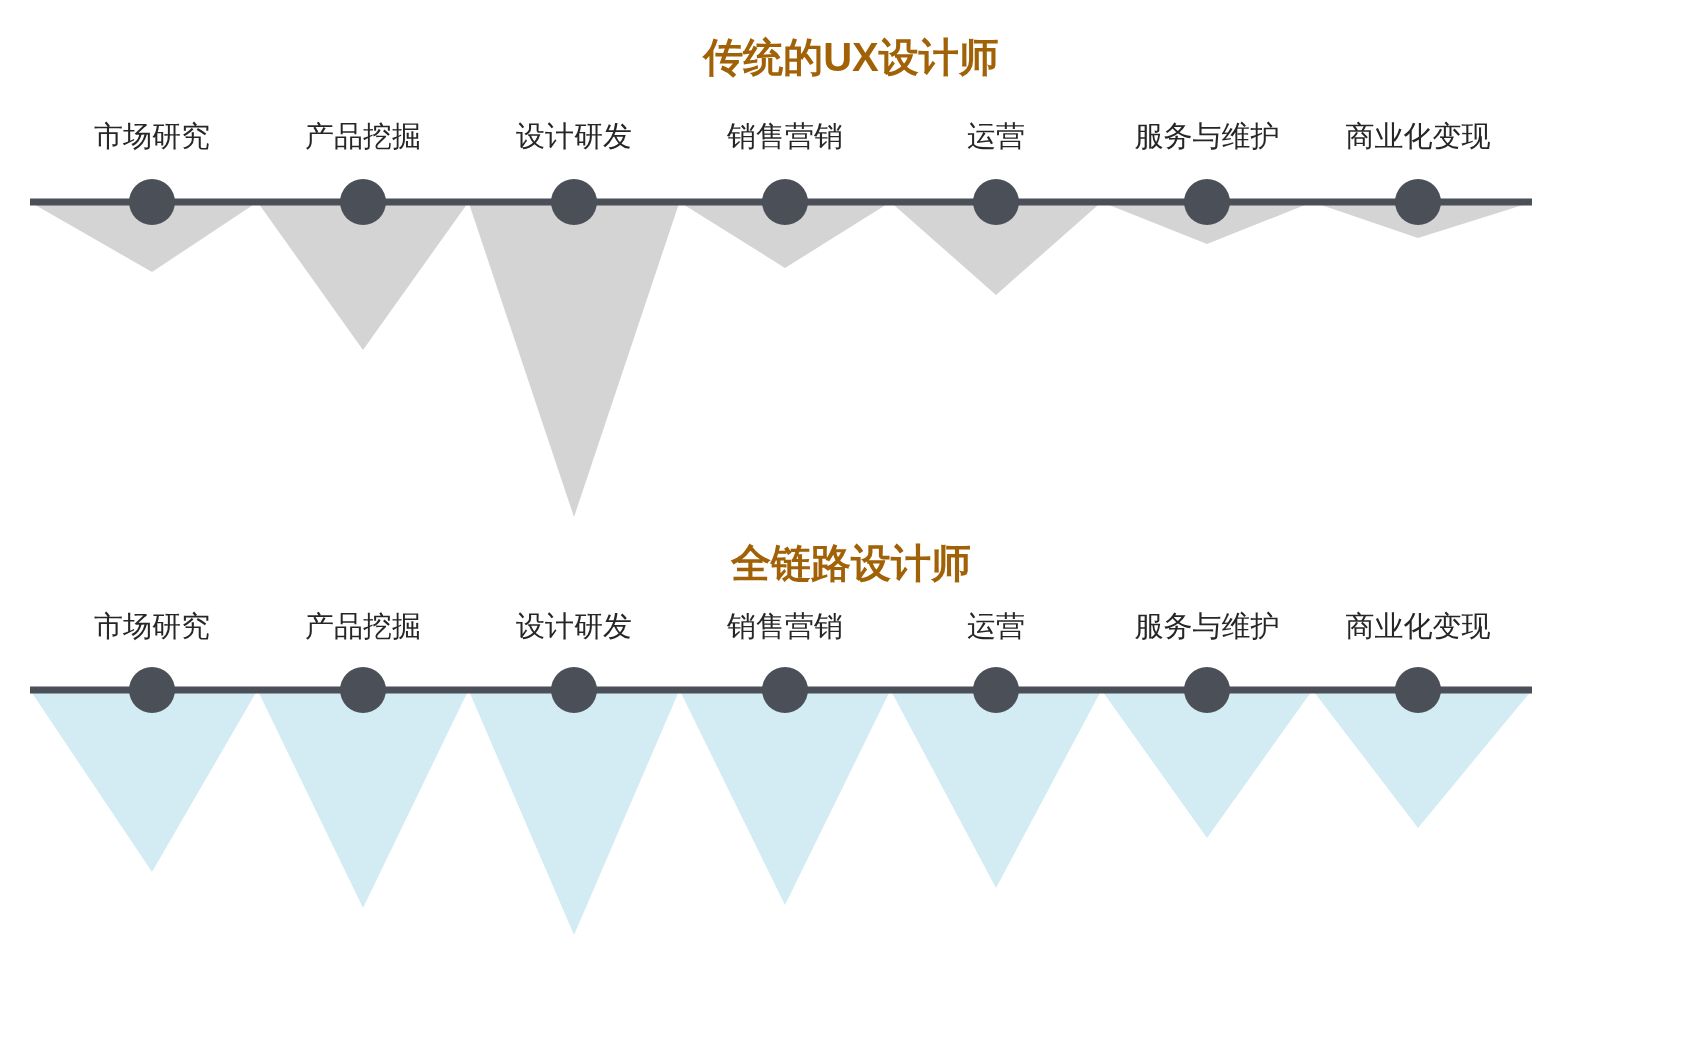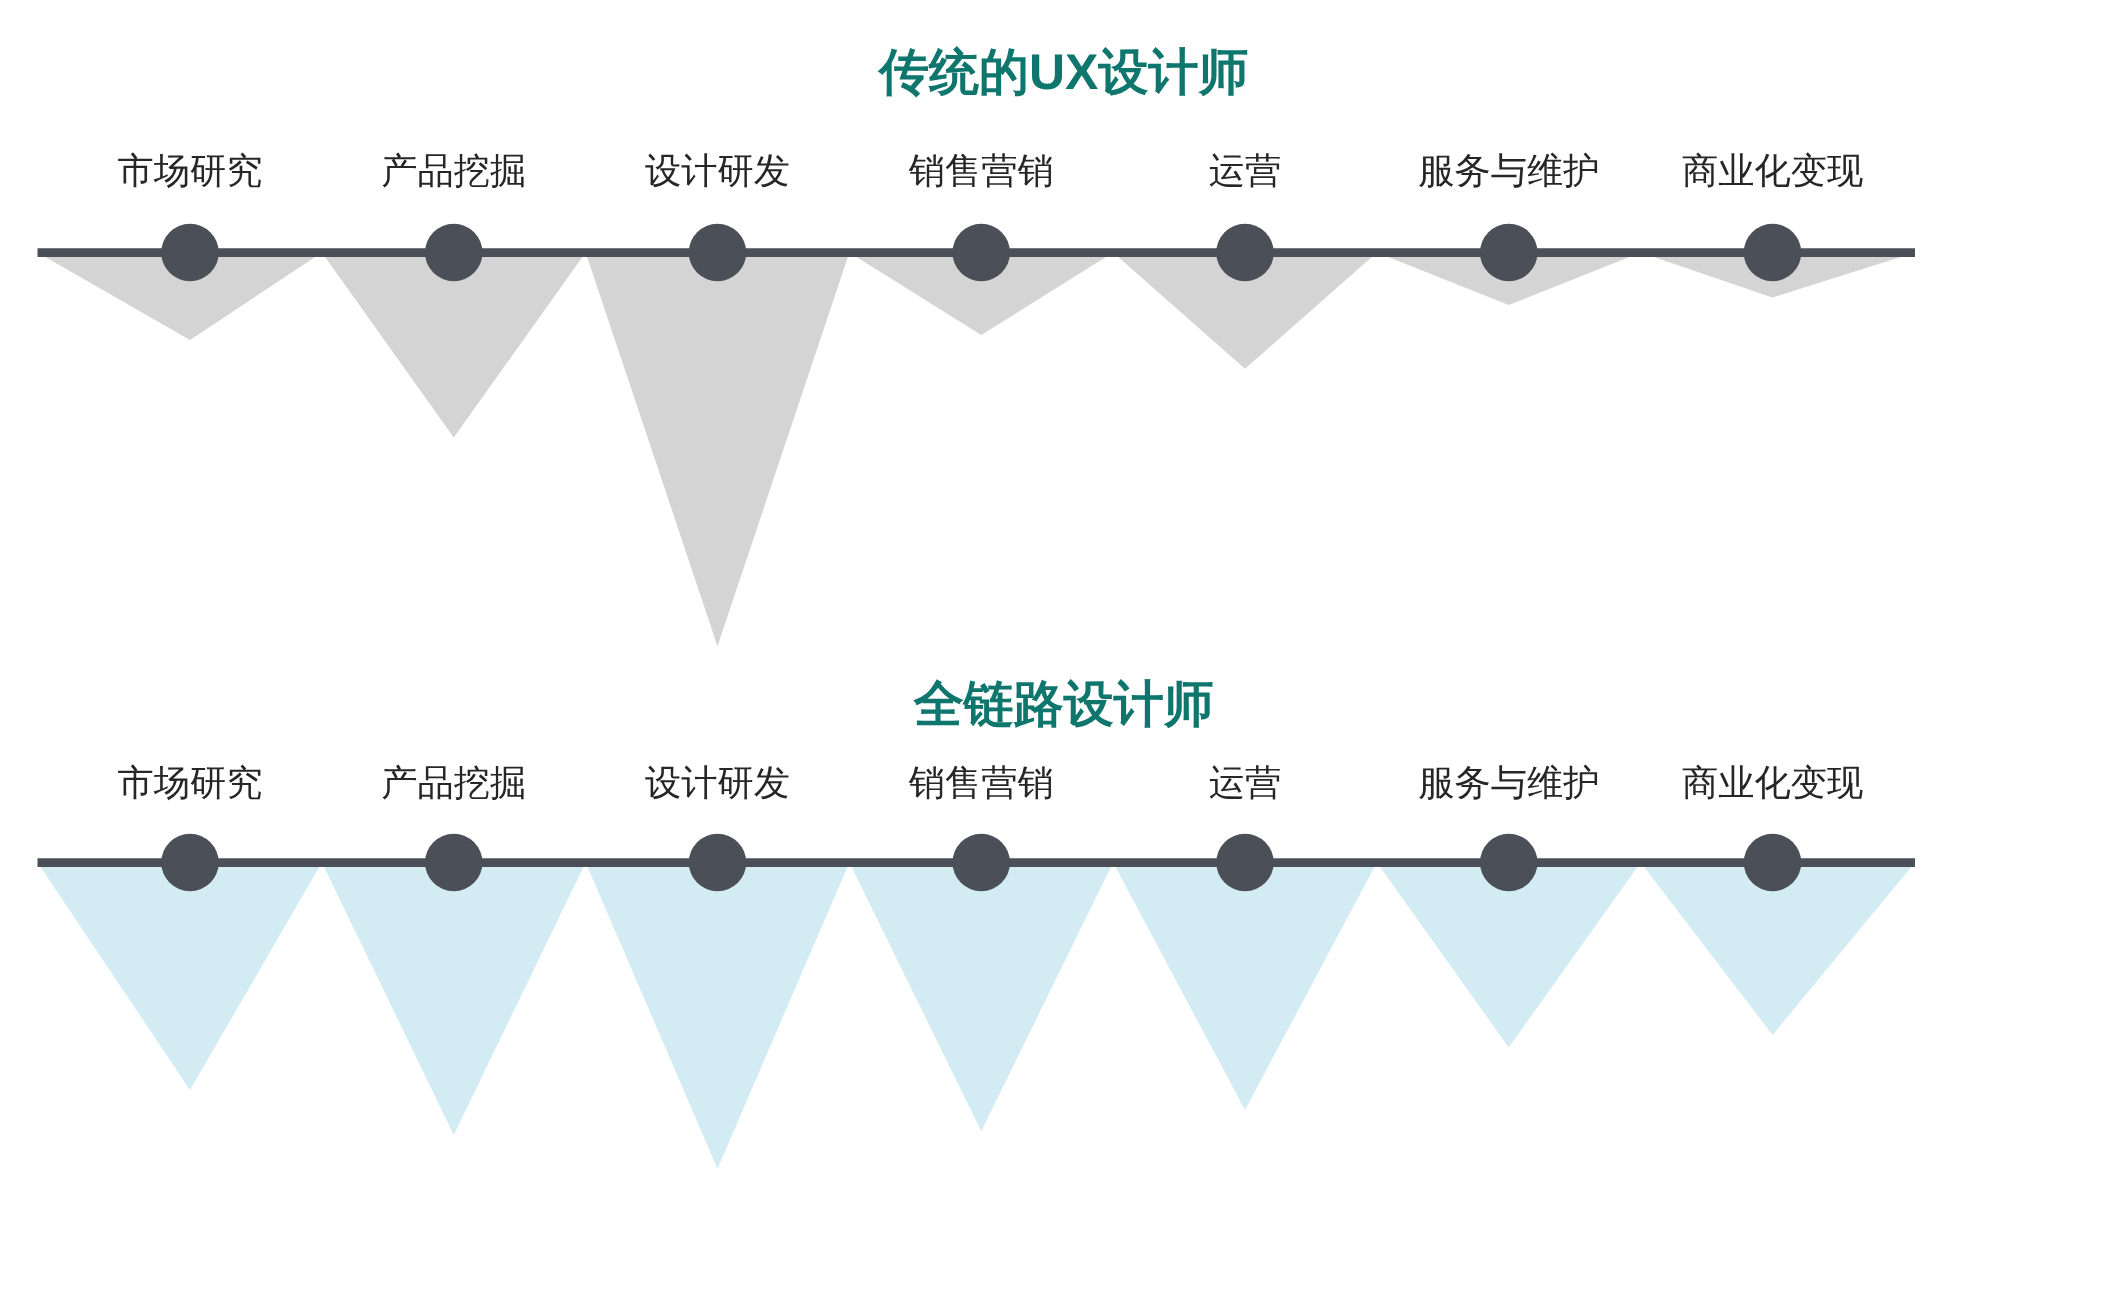--- a/index.html
+++ b/index.html
@@ -31,21 +31,21 @@
     display: block;
   }
   .chart-title {
     position: absolute;
     left: 0;
     width: 100%;
     margin: 0;
     text-align: center;
     font-size: 40px;
     font-weight: 700;
-    color: #0f766e;
+    color: #a16207;
   }
   .chart-traditional .chart-title { top: 30px; }
   .chart-fullchain   .chart-title { top: 16px; }
   .stage-label {
     font-family: "Liberation Sans", sans-serif;
     font-size: 29px;
     fill: #262626;
   }
 </style>
 </head>

